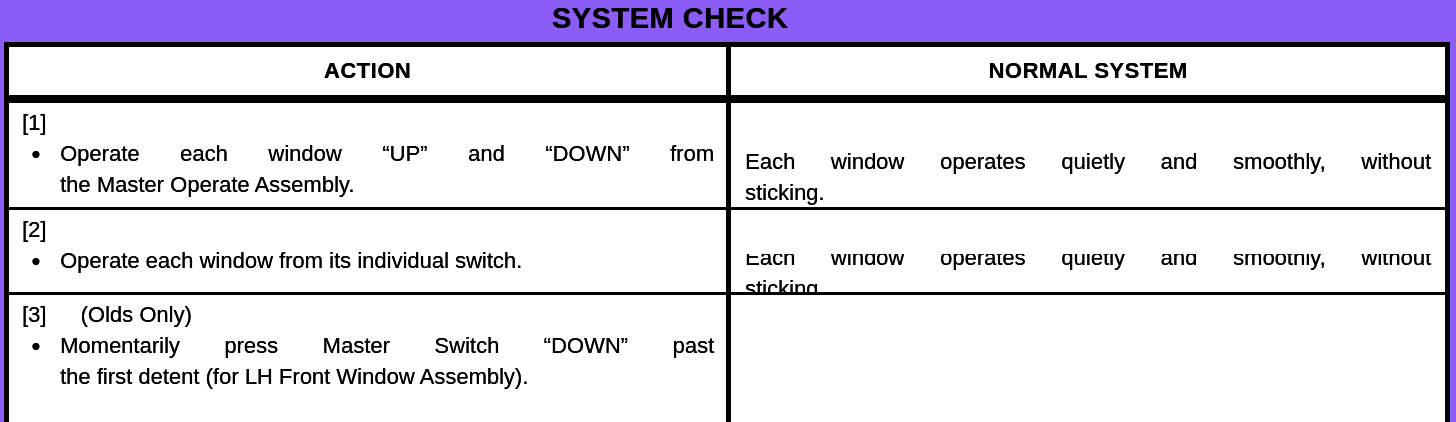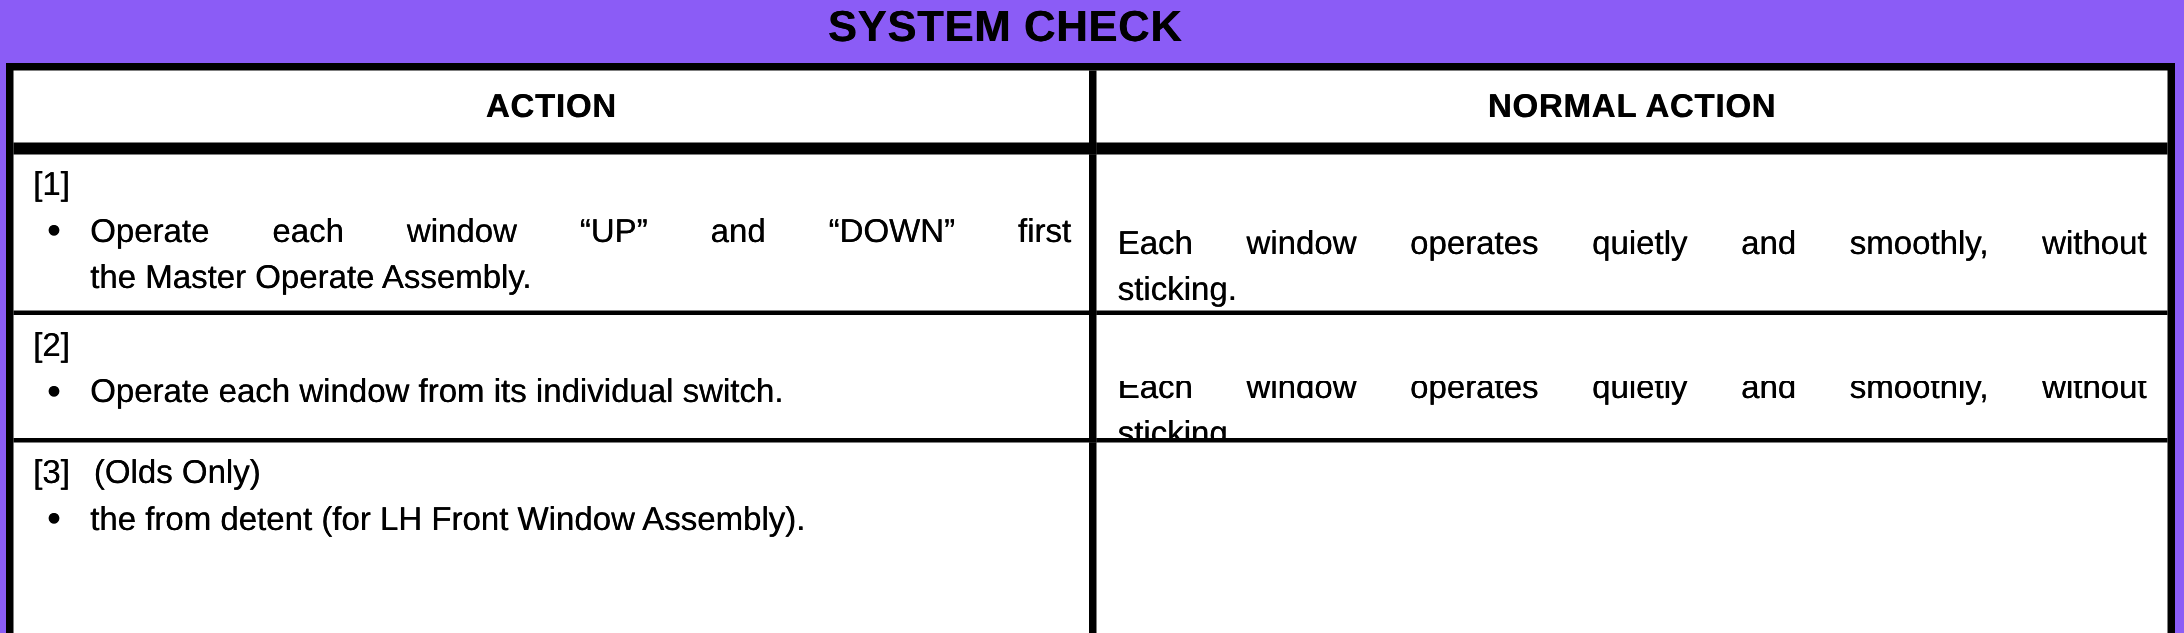--- a/index.html
+++ b/index.html
@@ -58,21 +58,21 @@
     letter-spacing: 0.5px;
     text-shadow: 0.3px 0 0 #000;
   }
   .last-row { border-bottom: none; }
   .action-cell {
     padding: 4px 12px 2px 13px;
     font-size: 22px;
     line-height: 31px;
   }
   .label-line { white-space: nowrap; }
-  .row-note { margin-left: 16px; }
+  .row-note { margin-left: 34px; }
   .bullet-line { display: flex; align-items: flex-start; }
   .bullet {
     width: 38px;
     flex: 0 0 38px;
     padding-left: 9px;
     box-sizing: border-box;
     font-size: 16px;
     line-height: 31px;
   }
   .bullet-text { flex: 1; }
@@ -98,31 +98,31 @@
 <div class="page">
 
   <div class="doc-title">SYSTEM CHECK</div>
 
   <div class="doc-table">
 
     <div class="cell col-left header-cell">
       <span>ACTION</span>
     </div>
     <div class="cell header-cell">
-      <span>NORMAL ACTION</span>
+      <span>NORMAL SYSTEM</span>
     </div>
 
     <div class="cell col-left action-cell">
       <div class="label-line">
         <span>[1]</span>
       </div>
       <div class="bullet-line">
         <span class="bullet">●</span>
         <span class="bullet-text">
-          <span class="line stretch">Operate each window “UP” and “DOWN” first</span>
+          <span class="line stretch">Operate each window “UP” and “DOWN” from</span>
           <span class="line">the Master Operate Assembly.</span>
         </span>
       </div>
     </div>
     <div class="cell result-cell">
       <span class="line stretch">Each window operates quietly and smoothly, without</span>
       <span class="line">sticking.</span>
     </div>
 
     <div class="cell col-left action-cell">
@@ -141,19 +141,20 @@
       <span class="line">sticking.</span>
     </div>
 
     <div class="cell col-left action-cell last-row">
       <div class="label-line">
         <span>[3]</span><span class="row-note">(Olds Only)</span>
       </div>
       <div class="bullet-line">
         <span class="bullet">●</span>
         <span class="bullet-text">
-          <span class="line">the from detent (for LH Front Window Assembly).</span>
+          <span class="line stretch">Momentarily press Master Switch “DOWN” past</span>
+          <span class="line">the first detent (for LH Front Window Assembly).</span>
         </span>
       </div>
     </div>
 
   </div>
 </div>
 
 </body></html>

